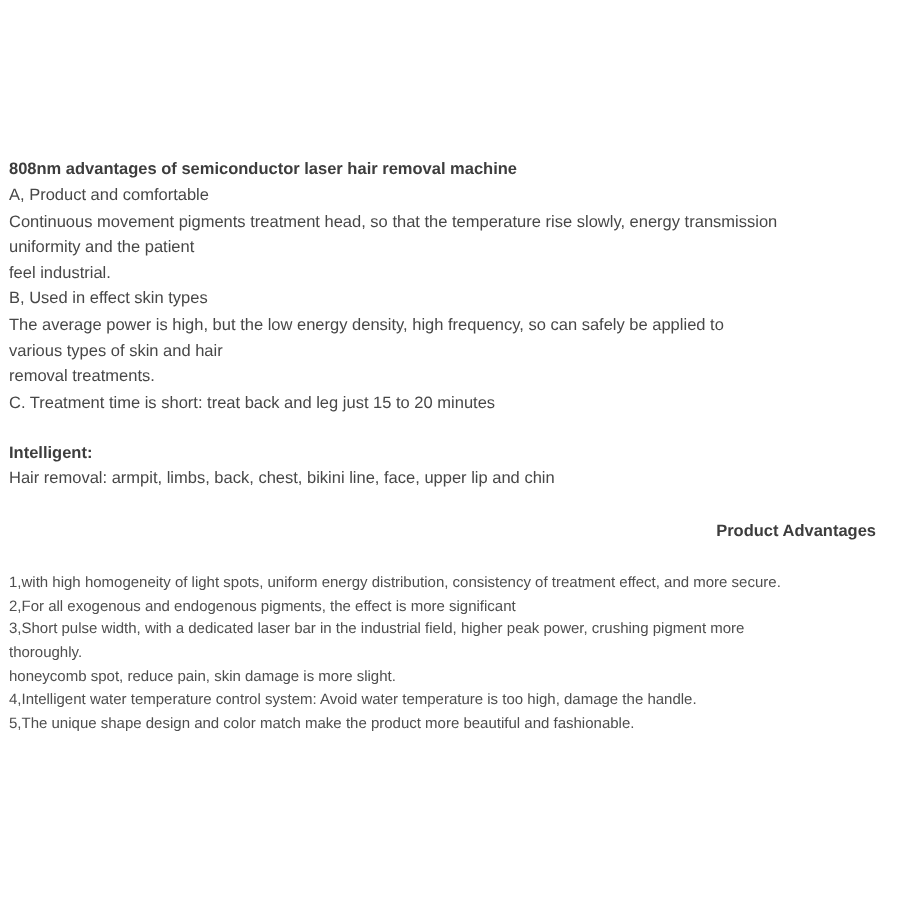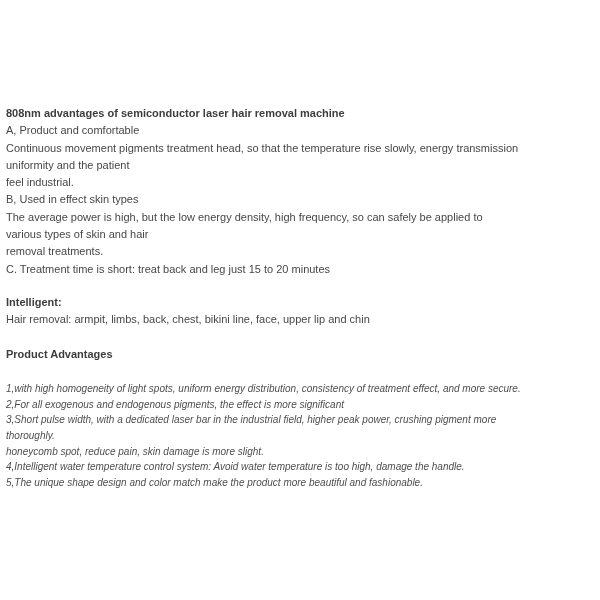--- a/index.html
+++ b/index.html
@@ -31,27 +31,27 @@
   .title,
   .heading {
     font-weight: bold;
     color: #3d3d3d;
   }
   .applications {
     margin-top: 16px;
   }
   .advantages-heading-block {
     margin-top: 17px;
+    text-align: right;
   }
   .advantages-list {
     margin-top: 18px;
     font-size: 10px;
     line-height: 15.7px;
     color: #4e4e4e;
-    font-style: italic;
   }
 </style>
 </head>
 <body>
 
 <div class="doc">
 
   <div class="intro">
     <div class="line title">808nm advantages of semiconductor laser hair removal machine</div>
     <div class="line">A, Product and comfortable</div>

